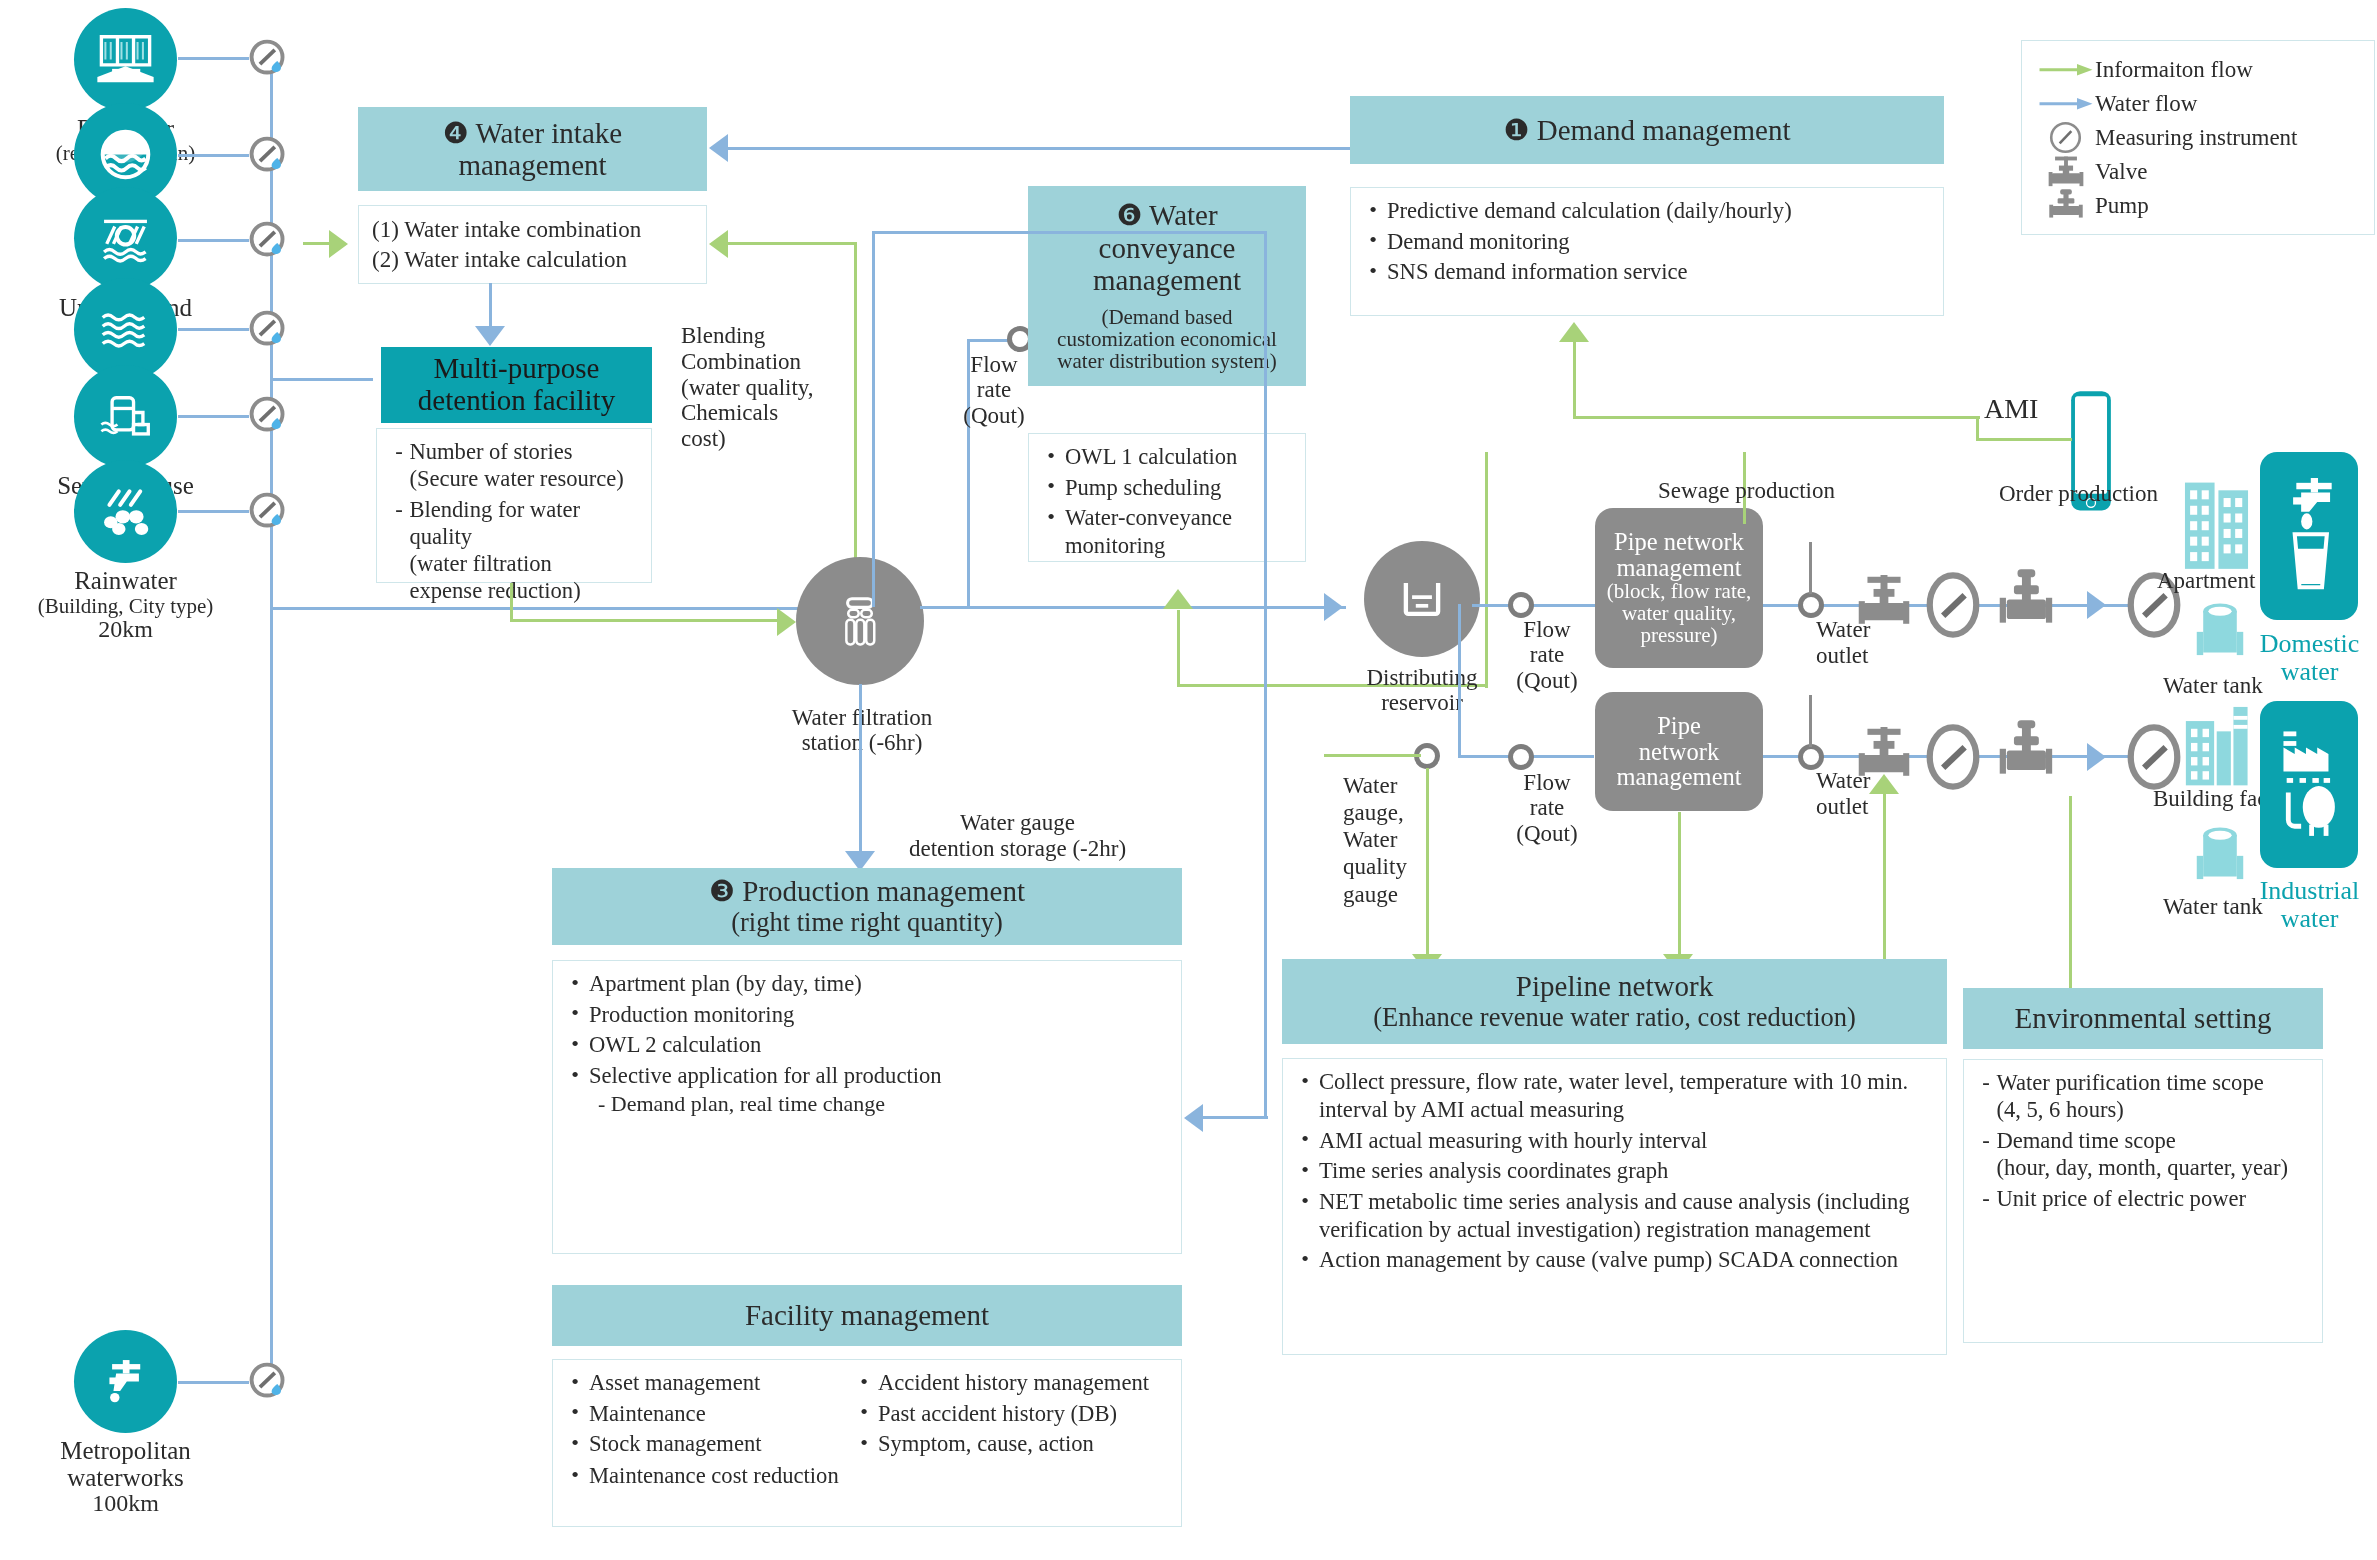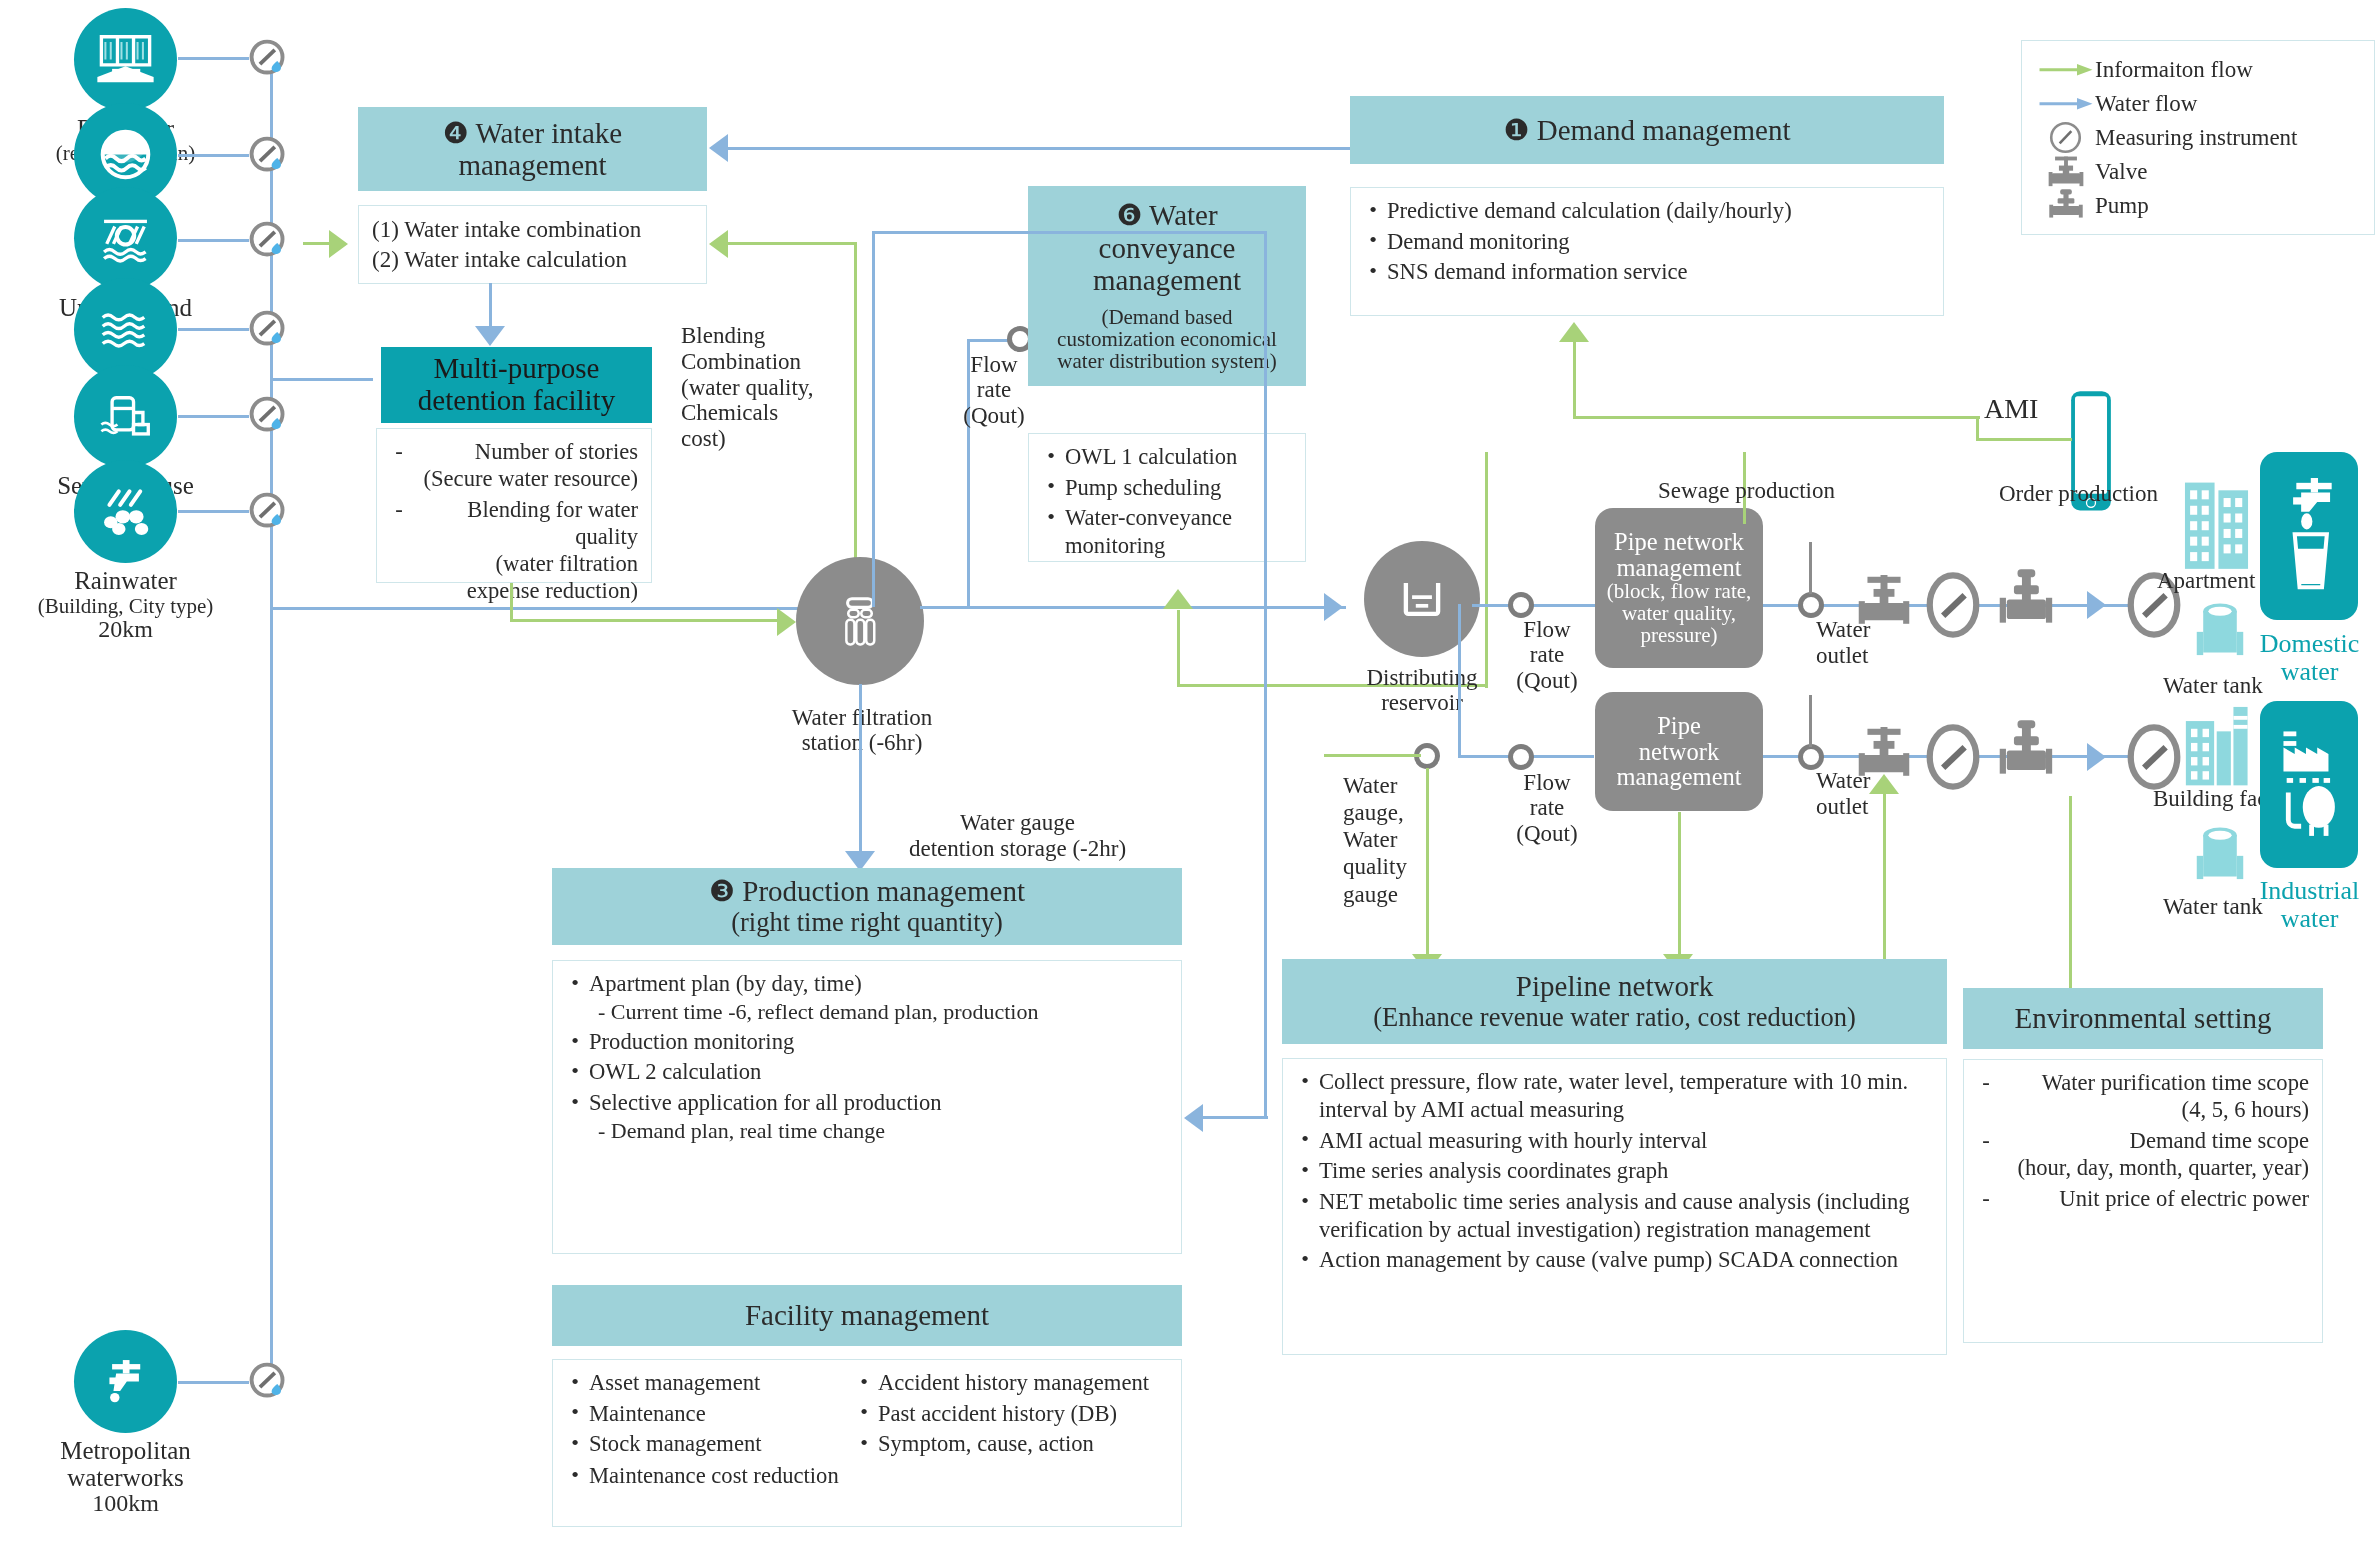--- a/index.html
+++ b/index.html
@@ -41,21 +41,21 @@
     background:#fff; border:1.3px solid #cfe6ea; padding:9px 13px;
   }
   .bullets { margin:0; padding:0; list-style:none; }
   .bullets li {
     font-size:22.6px; line-height:1.24; padding-left:23px; position:relative; margin-bottom:2.6px;
   }
   .bullets li::before {
     content:"\2022"; position:absolute; left:5.2px; top:-1.3px; font-size:22px;
   }
   .bullets li .sub { display:block; padding-left:9px; font-size:22px; }
-  .dashlist { margin:0; padding:0; list-style:none;text-align:right; }
+  .dashlist { margin:0; padding:0; list-style:none; }
   .dashlist li {
     font-size:22.6px; line-height:1.2; padding-left:19.4px; position:relative; margin-bottom:3.9px;
   }
   .dashlist li::before { content:"-"; position:absolute; left:5.2px; }
   .dashlist li .sub { display:block; font-size:22.6px; }
   .plainlist { margin:0; padding:0; list-style:none; }
 
   .teal-box {
     background:#0ba2ae; color:#1a1a1a; text-align:center;
     display:flex; align-items:center; justify-content:center;
@@ -762,21 +762,21 @@
   <div>Industrial</div>
   <div>water</div>
 </div>
 
 <div class="hdr abs" style="left:552px; top:868px; width:630px; height:77px;">
   <div class="t1"><span>❸</span> <span>Production management</span></div>
   <div class="t2">(right time right quantity)</div>
 </div>
 <div class="body-box abs" style="left:552px; top:960px; width:630px; height:294px;">
   <ul class="bullets">
-    <li><span>Apartment plan (by day, time)</span><span class="sub">- Current time -6, reflect demand plan, production</span></li>
+    <li><span>Apartment plan (by day, time)</span></li>
     <li><span>Production monitoring</span></li>
     <li><span>OWL 2 calculation</span></li>
     <li><span>Selective application for all production</span><span class="sub">- Demand plan, real time change</span></li>
   </ul>
 </div>
 
 <div class="tri t-l-b abs" style="left:1184px; top:1104px;"></div>
 <div class="ln abs" style="left:1203px; top:1116px; width:65px; height:3.2px;"></div>
 <div class="ln abs" style="left:1264px; top:232px; width:3.2px; height:886px;"></div>
 <div class="ln abs" style="left:872px; top:231px; width:395px; height:3.2px;"></div>

